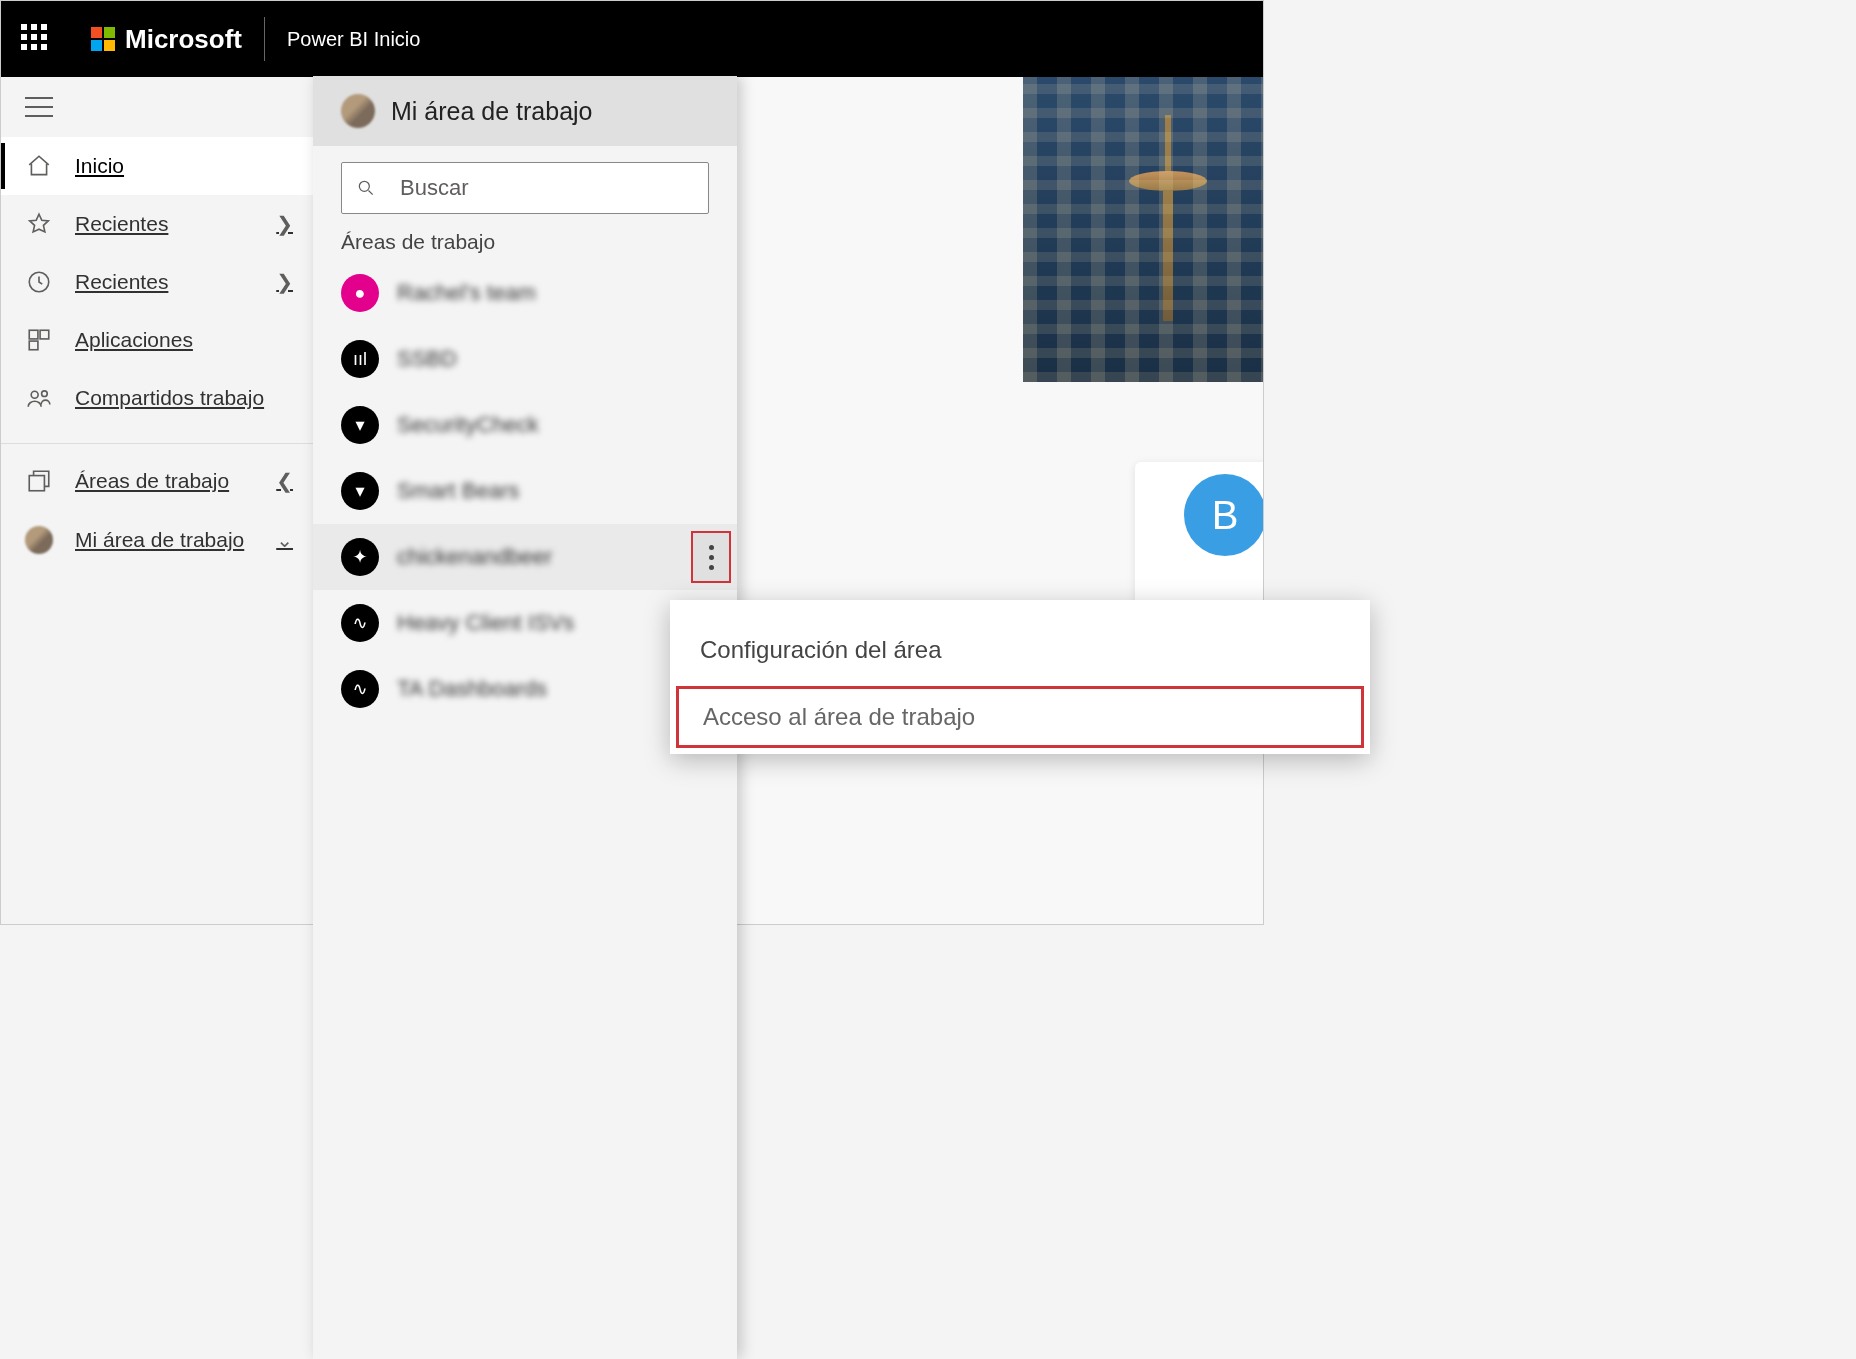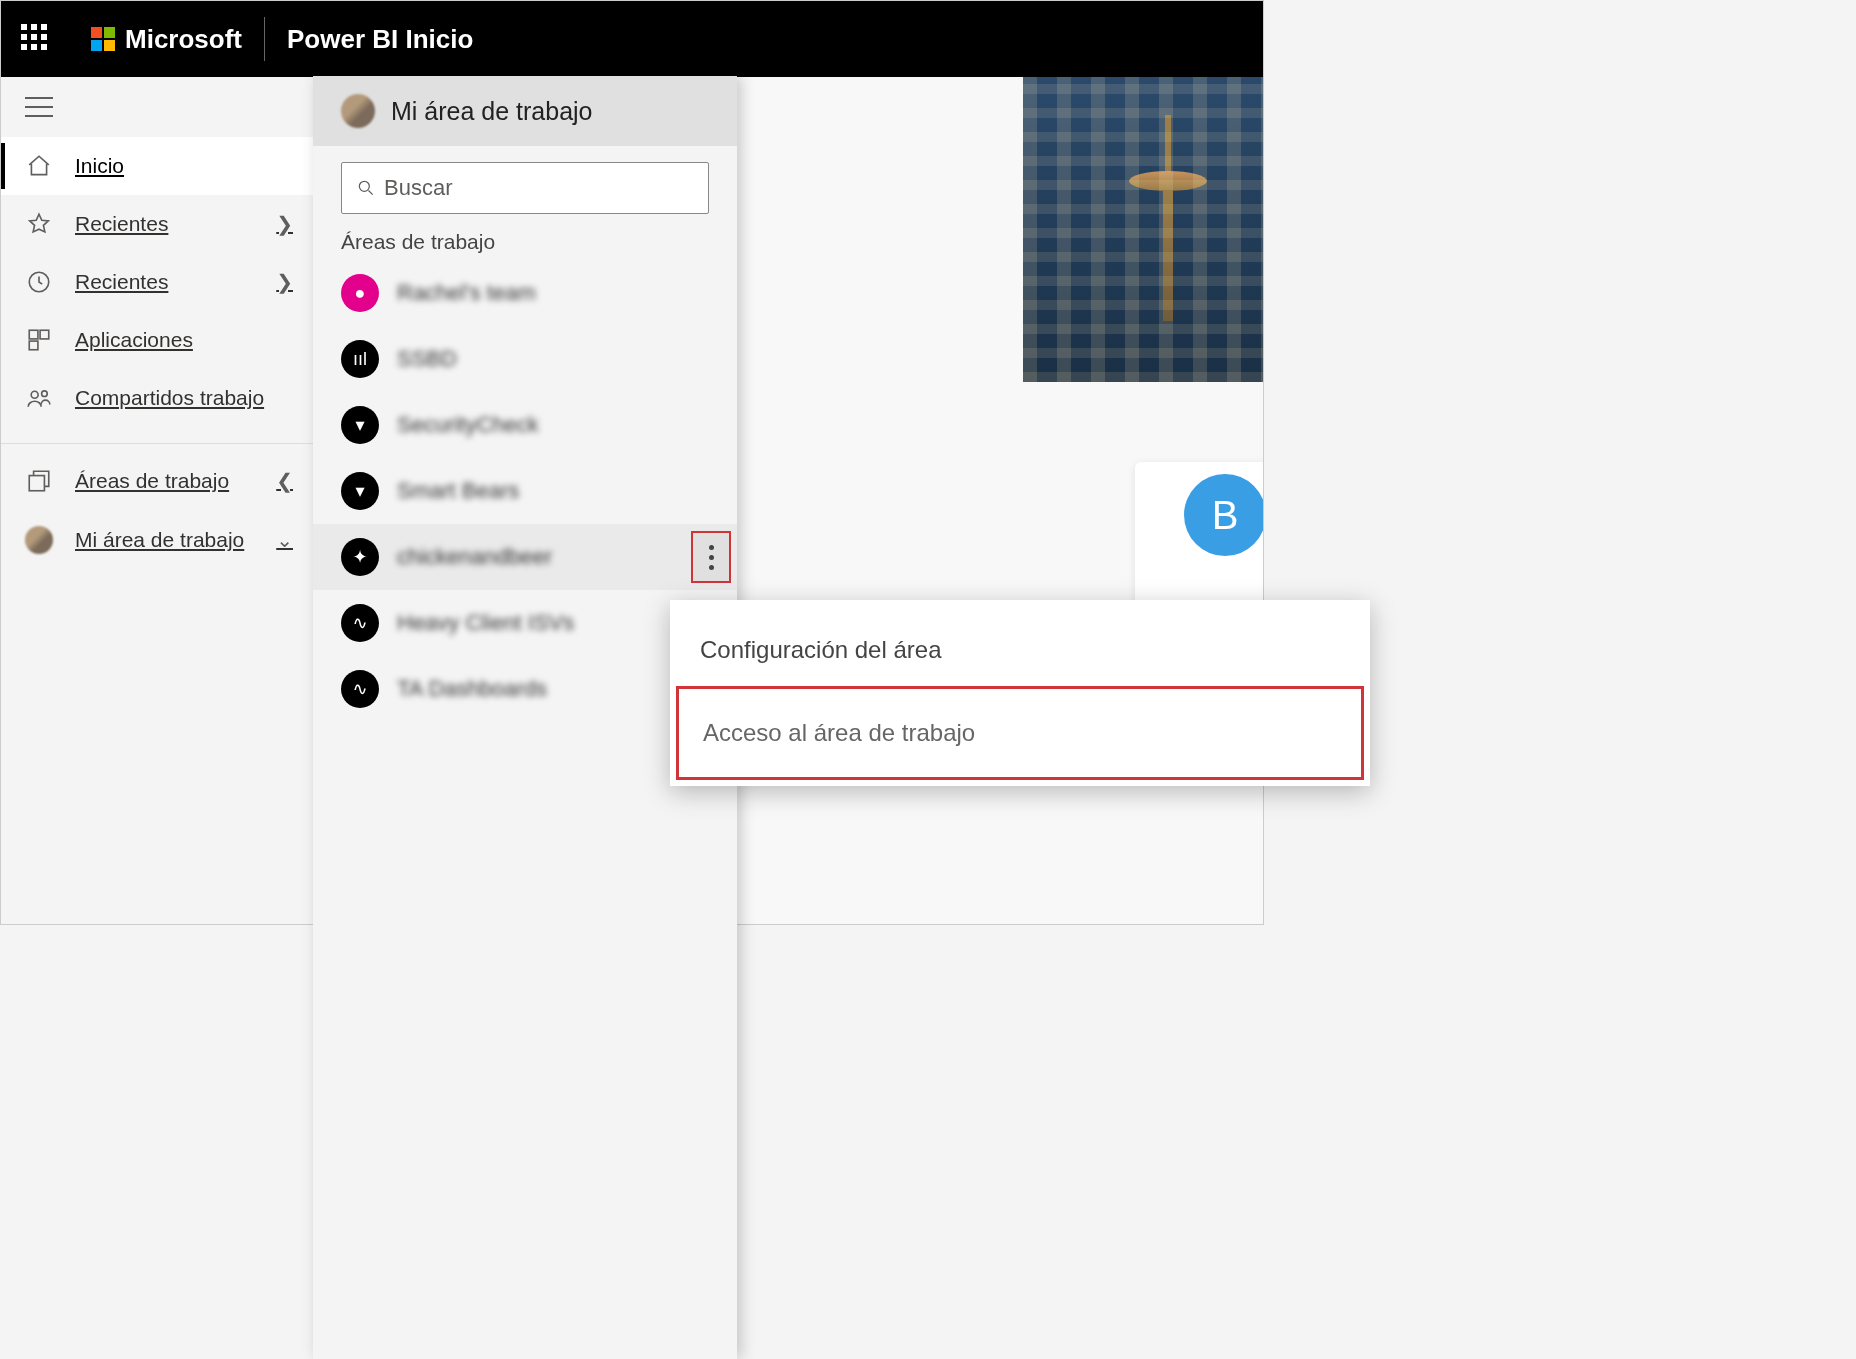--- a/index.html
+++ b/index.html
@@ -37,21 +37,21 @@
     grid-template-rows: 1fr 1fr;
     gap: 2px;
     margin-right: 10px;
   }
   .ms-logo .r1 { background:#f25022; }
   .ms-logo .r2 { background:#7fba00; }
   .ms-logo .r3 { background:#00a4ef; }
   .ms-logo .r4 { background:#ffb900; }
   .ms-text { font-size: 26px; font-weight: 600; margin-right: 22px; }
   .v-sep { width:1px; height:44px; background:#666; margin-right:22px;}
-  .app-title { font-size: 26px; font-weight: 700; }
+  .app-title { font-size: 20px; font-weight: 400; }
   .layout { display: flex; height: calc(100% - 76px); position: relative; }
 
   .sidebar {
     width: 313px;
     background: #f4f4f4;
     border-right: 1px solid #ddd;
     display: flex;
     flex-direction: column;
   }
   .sidebar .hamburger {
@@ -123,21 +123,21 @@
   }
   .flyout-header {
     background:#e0e0e0;
     display:flex; align-items:center; gap:16px;
     padding:18px 28px;
   }
   .flyout-header .avatar-sm { width:34px; height:34px;}
   .flyout-header .title { font-size:25px; color:#222;}
   .search-wrap { padding:16px 28px 10px;}
   .search-box {
-    display:flex; align-items:center; gap:8px;
+    display:flex; align-items:center; gap:24px;
     background:#fff; border:1px solid #8a8886; border-radius:2px;
     padding:12px 14px; font-size:22px; color:#605e5c;
   }
   .section-label { padding:6px 28px 6px 28px; font-size:21px; color:#444;}
   .ws-list { flex:1; overflow:hidden;}
   .ws-item { display:flex; align-items:center; gap:18px; padding:14px 28px; cursor:pointer; position:relative;}
   .ws-badge { width:38px; height:38px; border-radius:50%; background:#000000; display:flex; align-items:center; justify-content:center; color:#fff; font-size:18px;}
   .ws-badge.pink { background:#e3008c;}
   .ws-name { font-size:22px; color:#333; filter: blur(3px); user-select:none;}
   .more-btn {
@@ -154,21 +154,21 @@
     left:670px; top:600px;
     width:700px;
     background:#fff;
     box-shadow:0 6px 24px rgba(0,0,0,0.25);
     z-index:40;
     padding:18px 0 0 0;
   }
   .context-menu .menu-item {
     padding:18px 30px; font-size:24px; color:#444; cursor:pointer;
   }
-  .context-menu .menu-item.hl { border:3px solid #d13438; margin:4px 6px 6px 6px; padding:30px 24px; color:#666;}
+  .context-menu .menu-item.hl { border:3px solid #d13438; margin:4px 6px 6px 6px; padding:14px 24px; color:#666;}
 </style>
 </head>
 <body>
 
 <div class="topbar">
   <div class="waffle">
     <span></span>
       <span></span>
       <span></span>
       <span></span>

